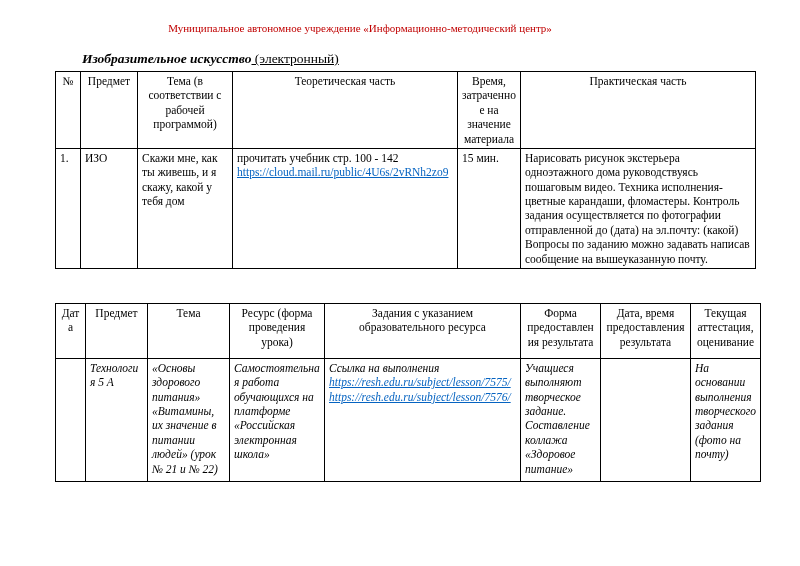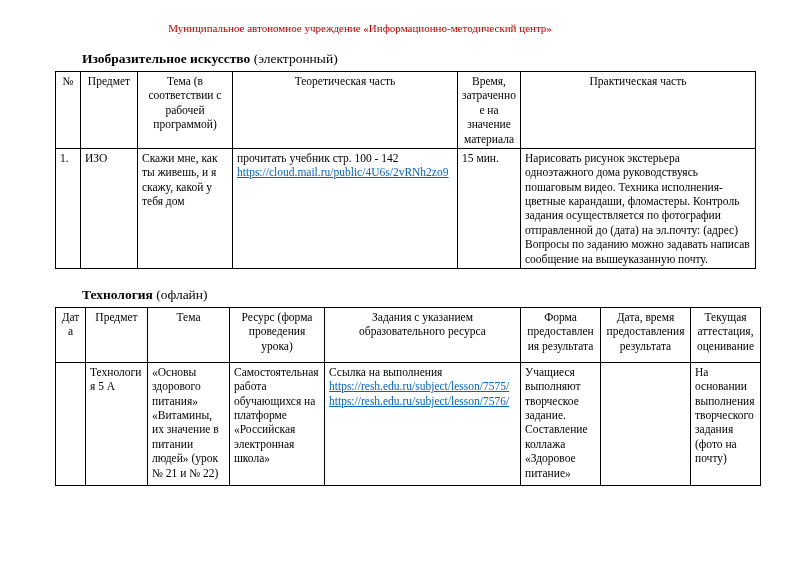--- a/index.html
+++ b/index.html
@@ -15,22 +15,22 @@
     text-align: center;
     color: #c00000;
     font-size: 11px;
     margin-bottom: 17px;
   }
   .section-title {
     margin-left: 82px;
     font-size: 13.5px;
     margin-bottom: 4px;
   }
-  .section-title .title-main { font-weight: bold; }
-  .section-title .title-suffix { font-weight: normal; font-style: normal; }
+  .section-title .title-main { font-weight: bold; font-style: italic; }
+  .section-title .title-suffix { font-weight: normal; font-style: normal; text-decoration: underline; }
   table {
     border-collapse: collapse;
     margin-left: 55px;
     table-layout: fixed;
   }
   th, td {
     border: 1px solid #000;
     vertical-align: top;
     font-size: 11.5px;
     line-height: 1.25;
@@ -43,23 +43,23 @@
   th { text-align: center; }
   a.doclink {
     color: #0563c1;
     text-decoration: underline;
     word-break: break-all;
     display: inline-block;
   }
   .t1 { width: 700px; }
   .t1 thead tr { height: 68px; }
   .t1 tbody tr { height: 120px; }
-  .t2 { width: 705px; margin-top: 4px; }
+  .t2 { width: 705px; margin-top: 16px; }
   .t2 thead tr { height: 55px; }
-  .t2 tbody tr { height: 123px; }
+  .t2 tbody tr { height: 123px; font-style: italic; }
   .gap-before-s2 { height: 18px; }
 </style>
 </head>
 <body>
 
 <div class="page">
 
   <div class="org-header">Муниципальное автономное учреждение «Информационно-методический центр»</div>
 
   <div class="section-title">
@@ -88,30 +88,27 @@
     <tbody>
       <tr>
         <td>1.</td>
         <td>ИЗО</td>
         <td>Скажи мне, как ты живешь, и я скажу, какой у тебя дом</td>
         <td>
           <div>прочитать учебник стр. 100 - 142</div>
           <a class="doclink" href="#">https://cloud.mail.ru/public/4U6s/2vRNh2zo9</a>
         </td>
         <td>15 мин.</td>
-        <td>Нарисовать рисунок экстерьера одноэтажного дома руководствуясь пошаговым видео. Техника исполнения-цветные карандаши, фломастеры. Контроль задания осуществляется по фотографии отправленной до (дата) на эл.почту: (адрес) Вопросы по заданию можно задавать написав сообщение на вышеуказанную почту.</td>
+        <td>Нарисовать рисунок экстерьера одноэтажного дома руководствуясь пошаговым видео. Техника исполнения-цветные карандаши, фломастеры. Контроль задания осуществляется по фотографии отправленной до (дата) на эл.почту: (какой) Вопросы по заданию можно задавать написав сообщение на вышеуказанную почту.</td>
       </tr>
     </tbody>
   </table>
 
   <div class="gap-before-s2"></div>
 
-  <div class="section-title">
-    <span class="title-main">Технология</span><span class="title-suffix"> (офлайн)</span>
-  </div>
 
   <table class="t2">
     <colgroup>
       <col style="width:30px">
       <col style="width:62px">
       <col style="width:82px">
       <col style="width:95px">
       <col style="width:196px">
       <col style="width:80px">
       <col style="width:90px">

